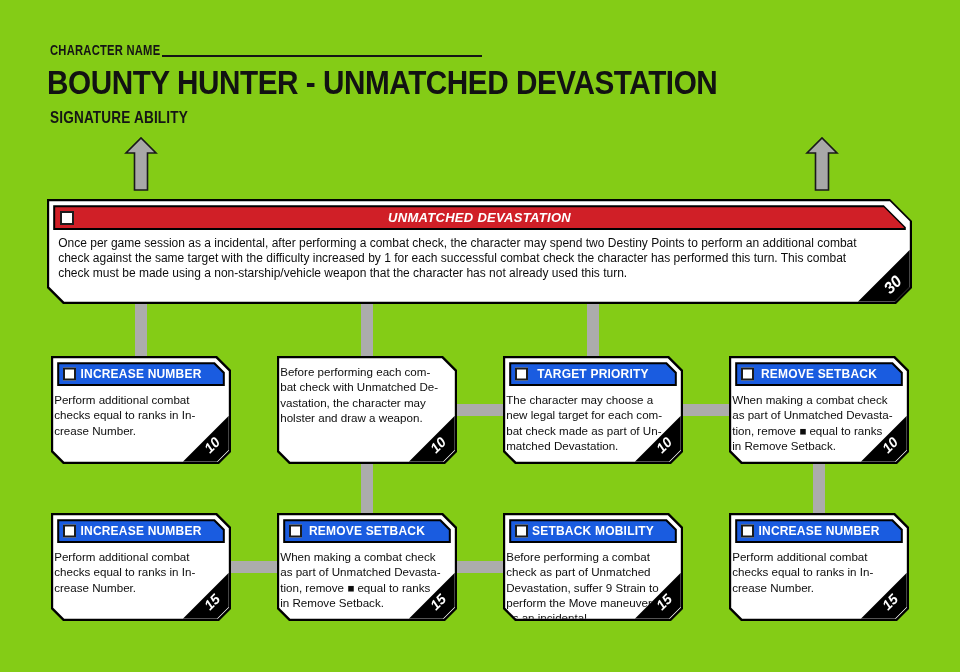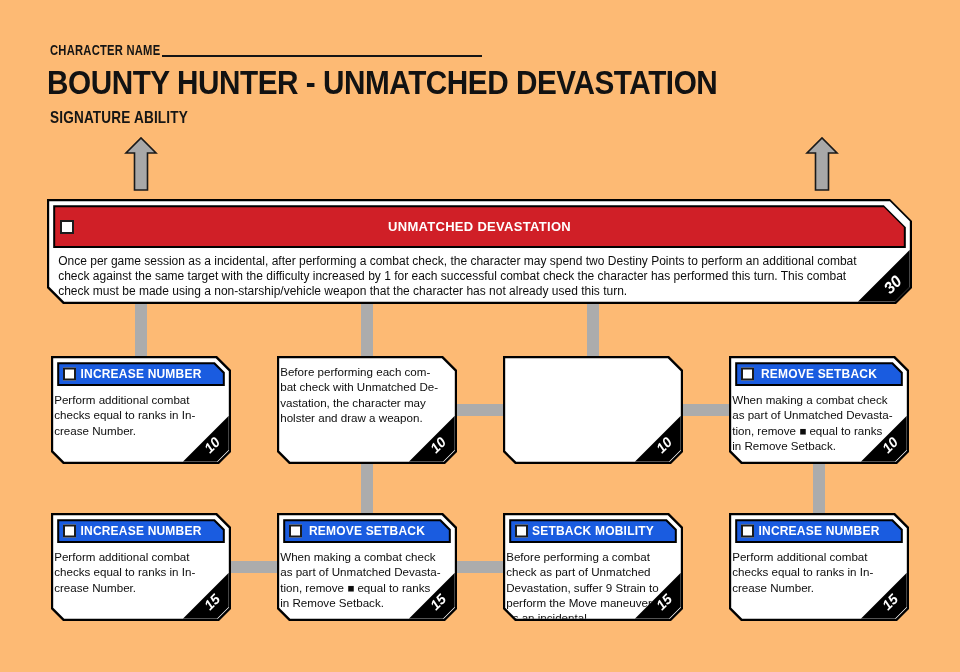--- a/index.html
+++ b/index.html
@@ -1,17 +1,17 @@
 <!DOCTYPE html>
 <html style="--red: #D01F27; --blue: #1A5CE0; --gray: #ACACAC;"><head>
 <meta charset="utf-8">
 <style>
   html,body{margin:0;padding:0;background:#fff;}
   .page{
-    position:relative;width:960px;height:672px;background:#fdba74;overflow:hidden;
+    position:relative;width:960px;height:672px;background:#84cc16;overflow:hidden;
     font-family:"Liberation Sans",sans-serif;color:#111;
   }
   
   .charname{
     position:absolute;left:50px;top:42px;font-size:14px;font-weight:bold;
     letter-spacing:.3px;transform:scaleX(.8);transform-origin:left center;color:#151515;
   }
   .charline{position:absolute;left:162px;top:55px;width:320px;height:2px;background:#151515;}
   .title{
     position:absolute;left:47px;top:64px;font-size:33px;font-weight:bold;
@@ -23,22 +23,22 @@
   }
   
   .arrow{position:absolute;top:136px;width:40px;height:56px;}
   
   .conn{position:absolute;background:var(--gray);}
   
   .mainbox{position:absolute;left:47px;top:199px;width:865px;height:105px;background:#000;
     clip-path:polygon(0 0,calc(100% - 22px) 0,100% 22px,100% calc(100% - 16px),calc(100% - 16px) 100%,16px 100%,0 calc(100% - 16px));}
   .mainbox-inner{position:absolute;inset:2.2px;background:#fff;
     clip-path:polygon(0 0,calc(100% - 20px) 0,100% 20px,100% calc(100% - 15px),calc(100% - 15px) 100%,15px 100%,0 calc(100% - 15px));}
-  .mhdr{position:relative;height:43px;margin:4px 4px 0 4px;background:#000;
-    clip-path:polygon(0 0,calc(100% - 22px) 0,100% 22px,100% 100%,0 100%);}
+  .mhdr{position:relative;height:25px;margin:4px 4px 0 4px;background:#000;
+    clip-path:polygon(0 0,calc(100% - 22px) 0,100% 22px,100% 100%,0 100%);font-style:italic;}
   .mhdr-fill{position:absolute;inset:2px;background:var(--red);
     clip-path:polygon(0 0,calc(100% - 20px) 0,100% 20px,100% 100%,0 100%);}
   .mhdr-content{position:absolute;inset:0;display:flex;align-items:center;justify-content:center;}
   .mhdr-label{color:#fff;font-size:13px;font-weight:bold;letter-spacing:.3px;}
   .cb{position:absolute;left:7px;top:50%;transform:translateY(-50%);width:14px;height:14px;
     background:#fff;border:2px solid #1c1c1c;box-sizing:border-box;}
   .mbody{padding:6px 0 0 9px;font-size:12px;line-height:14.9px;white-space:pre-line;color:#0d0d0d;}
   
   .corner{position:absolute;right:0;bottom:0;background:#000;}
   .corner.big{width:52px;height:52px;
@@ -131,20 +131,31 @@
 bat check with Unmatched De-
 vastation, the character may
 holster and draw a weapon.</div>
       <div class="corner small"></div>
       <div class="cost small">10</div>
     </div>
   </div>
 
   <div class="tbox" style="left:503px;top:356px;">
     <div class="tbox-inner">
+      <div class="thdr">
+        <span class="thdr-fill"></span>
+        <span class="thdr-content">
+            <span class="thdr-label">TARGET PRIORITY</span>
+          </span>
+        <span class="tcb"></span>
+      </div>
+      <div class="tbody">The character may choose a
+new legal target for each com-
+bat check made as part of Un-
+matched Devastation.</div>
       <div class="corner small"></div>
       <div class="cost small">10</div>
     </div>
   </div>
 
   <div class="tbox" style="left:729px;top:356px;">
     <div class="tbox-inner">
       <div class="thdr">
         <span class="thdr-fill"></span>
         <span class="thdr-content">

